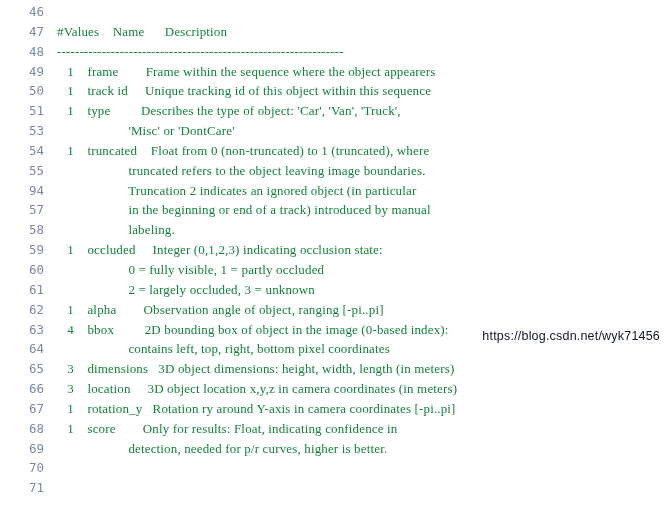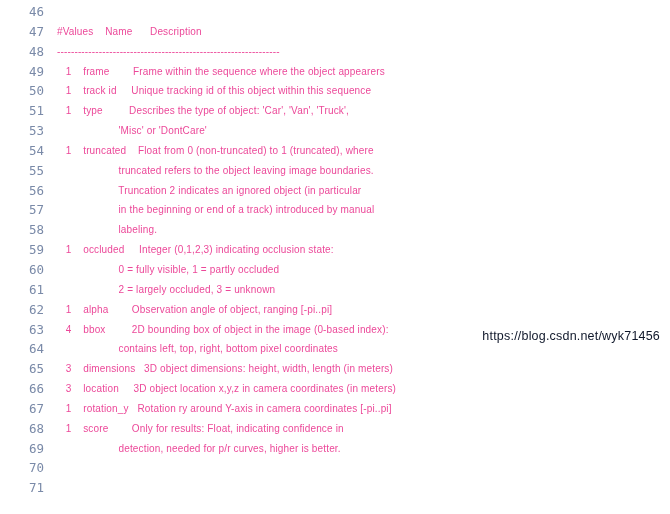--- a/index.html
+++ b/index.html
@@ -43,23 +43,23 @@
     box-sizing: border-box;
     color: #7a8aa8;
     font-size: 12.5px;
     font-family: "DejaVu Sans Mono", "Liberation Mono", monospace;
     letter-spacing: 0px;
     -webkit-font-smoothing: antialiased;
   }
   .line-content {
     flex: 1 1 auto;
     padding-left: 11px;
-    color: #ec4899;
-    font-size: 10px;
-    font-family: Liberation Sans, sans-serif;
+    color: #15803d;
+    font-size: 13px;
+    font-family: Liberation Serif, serif;
     letter-spacing: 0.15px;
     white-space: pre;
     overflow: hidden;
   }
   .watermark {
     position: absolute;
     right: 10px;
     bottom: 18px;
     color: #0f172a;
     font-size: 12.5px;
@@ -76,21 +76,21 @@
   <div class="code-lines" id="code-lines">
       <div class="code-line"><span class="line-number">46</span><span class="line-content"></span></div>
       <div class="code-line"><span class="line-number">47</span><span class="line-content">#Values    Name      Description</span></div>
       <div class="code-line"><span class="line-number">48</span><span class="line-content">----------------------------------------------------------------</span></div>
       <div class="code-line"><span class="line-number">49</span><span class="line-content">   1    frame        Frame within the sequence where the object appearers</span></div>
       <div class="code-line"><span class="line-number">50</span><span class="line-content">   1    track id     Unique tracking id of this object within this sequence</span></div>
       <div class="code-line"><span class="line-number">51</span><span class="line-content">   1    type         Describes the type of object: 'Car', 'Van', 'Truck',</span></div>
       <div class="code-line"><span class="line-number">53</span><span class="line-content">                     'Misc' or 'DontCare'</span></div>
       <div class="code-line"><span class="line-number">54</span><span class="line-content">   1    truncated    Float from 0 (non-truncated) to 1 (truncated), where</span></div>
       <div class="code-line"><span class="line-number">55</span><span class="line-content">                     truncated refers to the object leaving image boundaries.</span></div>
-      <div class="code-line"><span class="line-number">56</span><span class="line-content">                     Truncation 2 indicates an ignored object (in particular</span></div>
+      <div class="code-line"><span class="line-number">94</span><span class="line-content">                     Truncation 2 indicates an ignored object (in particular</span></div>
       <div class="code-line"><span class="line-number">57</span><span class="line-content">                     in the beginning or end of a track) introduced by manual</span></div>
       <div class="code-line"><span class="line-number">58</span><span class="line-content">                     labeling.</span></div>
       <div class="code-line"><span class="line-number">59</span><span class="line-content">   1    occluded     Integer (0,1,2,3) indicating occlusion state:</span></div>
       <div class="code-line"><span class="line-number">60</span><span class="line-content">                     0 = fully visible, 1 = partly occluded</span></div>
       <div class="code-line"><span class="line-number">61</span><span class="line-content">                     2 = largely occluded, 3 = unknown</span></div>
       <div class="code-line"><span class="line-number">62</span><span class="line-content">   1    alpha        Observation angle of object, ranging [-pi..pi]</span></div>
       <div class="code-line"><span class="line-number">63</span><span class="line-content">   4    bbox         2D bounding box of object in the image (0-based index):</span></div>
       <div class="code-line"><span class="line-number">64</span><span class="line-content">                     contains left, top, right, bottom pixel coordinates</span></div>
       <div class="code-line"><span class="line-number">65</span><span class="line-content">   3    dimensions   3D object dimensions: height, width, length (in meters)</span></div>
       <div class="code-line"><span class="line-number">66</span><span class="line-content">   3    location     3D object location x,y,z in camera coordinates (in meters)</span></div>

